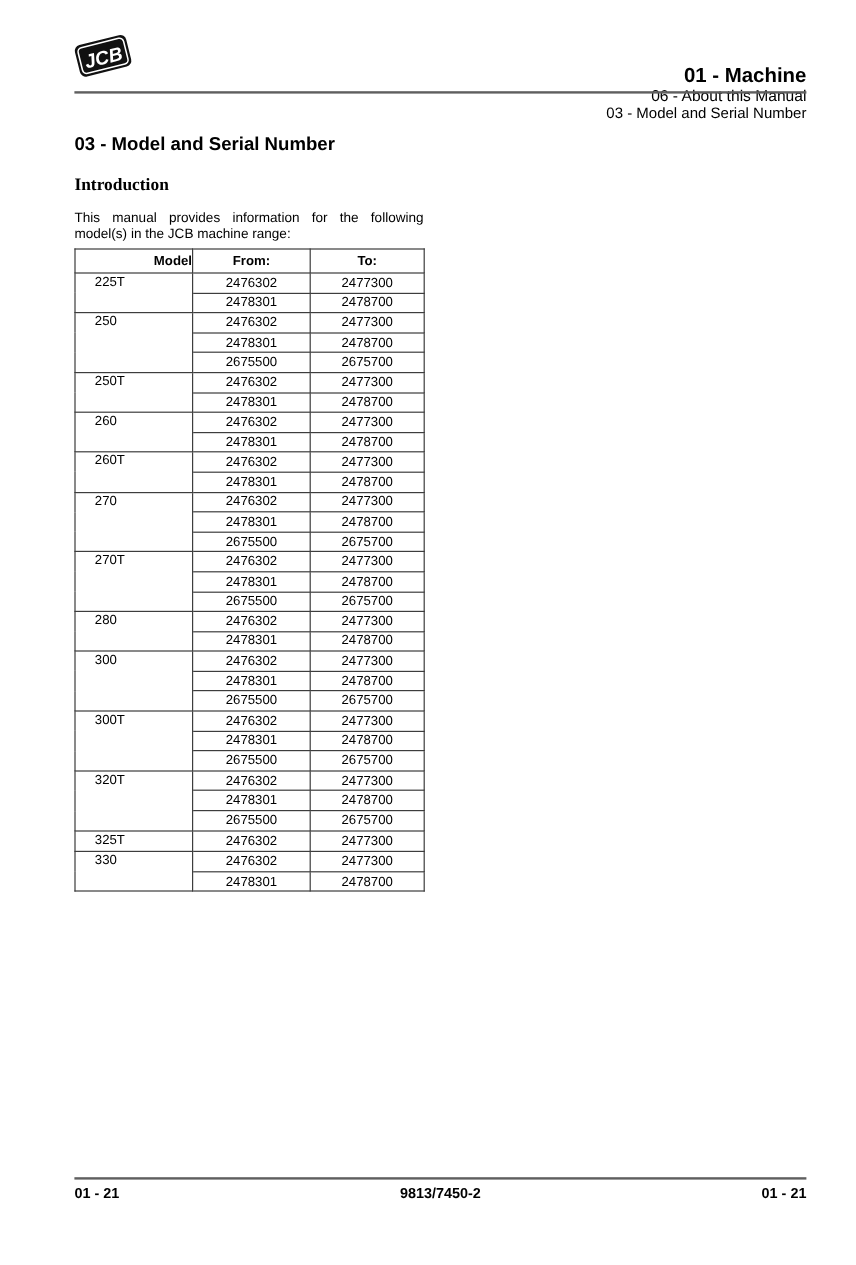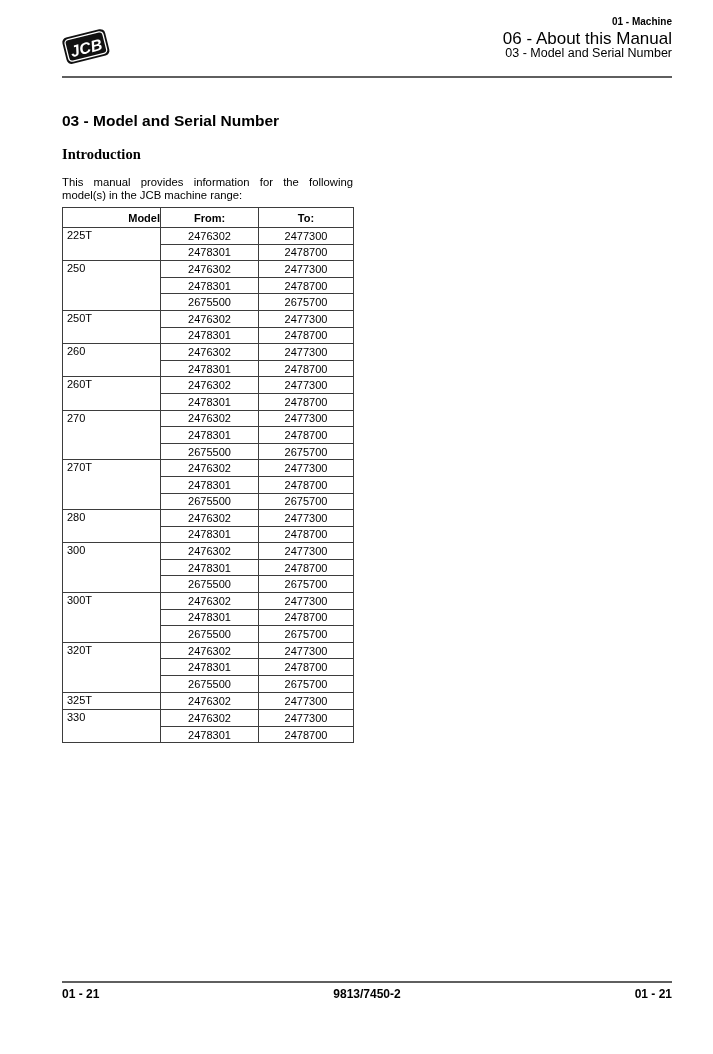--- a/index.html
+++ b/index.html
@@ -11,22 +11,22 @@
     font-family: "Liberation Sans", sans-serif;
     overflow: hidden;
   }
 
   
   .logo-wrap { position: absolute; left: 60px; top: 24px; width: 52px; height: 46px; }
   .header-right {
     position: absolute; top: 13px; right: 41px;
     text-align: right; white-space: nowrap;
   }
-  .hdr-line1 { font-size: 10px; font-weight: bold; line-height: 18px; }
-  .hdr-line2 { font-size: 17px; line-height: 15px; }
+  .hdr-line1 { font-size: 17px; font-weight: bold; line-height: 18px; margin-top: 41px; }
+  .hdr-line2 { font-size: 13px; line-height: 15px; }
   .hdr-line3 { font-size: 12.5px; line-height: 15px; }
   .rule-top {
     position: absolute; left: 62px; top: 76px;
     width: 610px; height: 2px; background: #5f5f5f;
   }
 
   
   .page-title {
     position: absolute; left: 62px; top: 112px;
     font-size: 15.5px; font-weight: bold;
@@ -55,21 +55,21 @@
   .serial-table th, .serial-table td {
     border: 1px solid #3d3d3d;
     font-size: 11px;
     padding: 0;
     overflow: hidden;
   }
   .serial-table th { height: 19px; font-weight: bold; }
   .serial-table th.model-col { text-align: right; padding-left: 4px; }
   .serial-table th.num-col   { text-align: center; }
   .serial-table td { height: 15.6px; }
-  .serial-table td.model { text-align: left; padding-left: 4px; vertical-align: top; padding-top: 1px; }
+  .serial-table td.model { text-align: left; padding-left: 16px; vertical-align: top; padding-top: 1px; }
   .serial-table td.num   { text-align: center; }
 
   
   .rule-bottom {
     position: absolute; left: 62px; top: 981px;
     width: 610px; height: 2px; background: #5f5f5f;
   }
   .footer-left, .footer-center, .footer-right {
     position: absolute; top: 987px;
     font-size: 12px; font-weight: bold; white-space: nowrap; text-align: center;

